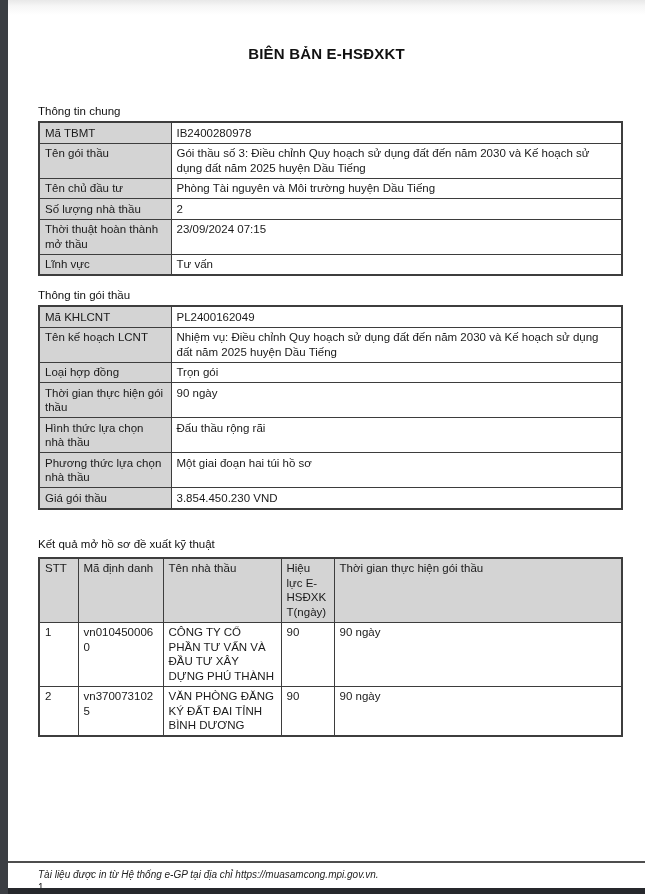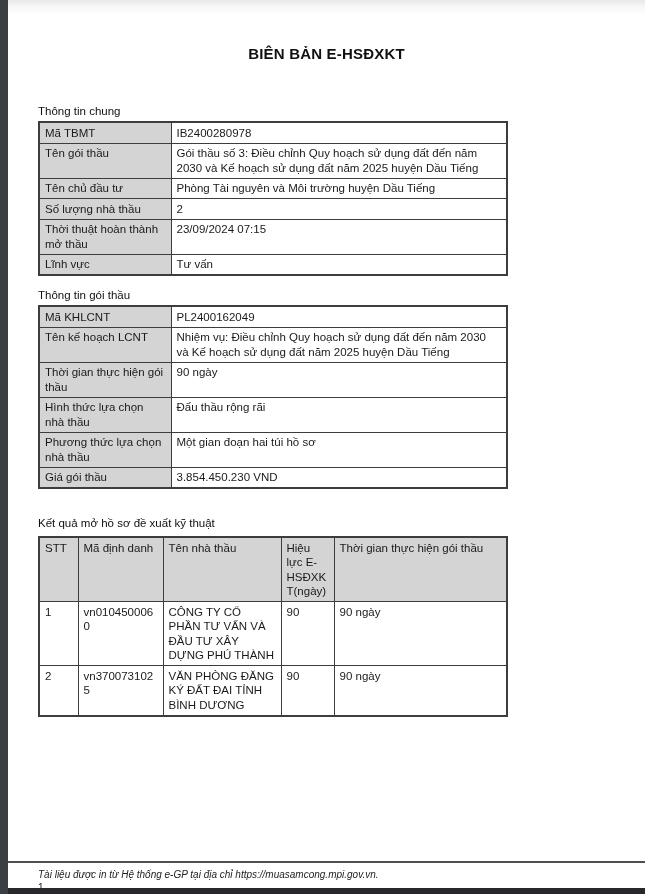--- a/index.html
+++ b/index.html
@@ -42,21 +42,21 @@
     font-size: 11.5px;
     line-height: 14px;
     color: #111;
     margin-bottom: 3px;
   }
   .sh-1 { margin-top: 42px; }
   .sh-2 { margin-top: 12px; }
   .sh-3 { margin-top: 27px; margin-bottom: 6px; }
 
   table {
-    width: 470px;
+    width: 585px;
     border-collapse: collapse;
     table-layout: fixed;
     font-size: 11.5px;
   }
   table, td, th { border: 1px solid #3d3d3d; }
   table { border-width: 2px; }
   td, th {
     padding: 2.5px 5px;
     line-height: 14.5px;
     vertical-align: top;
@@ -140,30 +140,34 @@
         <tbody>
           <tr>
             <td class="label-cell">Mã KHLCNT</td>
             <td class="value-cell">PL2400162049</td>
           </tr>
           <tr>
             <td class="label-cell">Tên kế hoạch LCNT</td>
             <td class="value-cell">Nhiệm vụ: Điều chỉnh Quy hoạch sử dụng đất đến năm 2030 và Kế hoạch sử dụng đất năm 2025 huyện Dầu Tiếng</td>
           </tr>
           <tr>
+            <td class="label-cell">Loại hợp đồng</td>
+            <td class="value-cell">Trọn gói</td>
+          </tr>
+          <tr>
             <td class="label-cell">Thời gian thực hiện gói thầu</td>
             <td class="value-cell">90 ngày</td>
           </tr>
           <tr>
             <td class="label-cell">Hình thức lựa chọn nhà thầu</td>
             <td class="value-cell">Đấu thầu rộng rãi</td>
           </tr>
           <tr>
             <td class="label-cell">Phương thức lựa chọn nhà thầu</td>
-            <td class="value-cell">Một gian đoạn hai túi hồ sơ</td>
+            <td class="value-cell">Một giai đoạn hai túi hồ sơ</td>
           </tr>
           <tr>
             <td class="label-cell">Giá gói thầu</td>
             <td class="value-cell">3.854.450.230 VND</td>
           </tr>
         </tbody>
       </table>
 
       <div class="section-heading sh-3">Kết quả mở hồ sơ đề xuất kỹ thuật</div>
       <table class="results-table">

